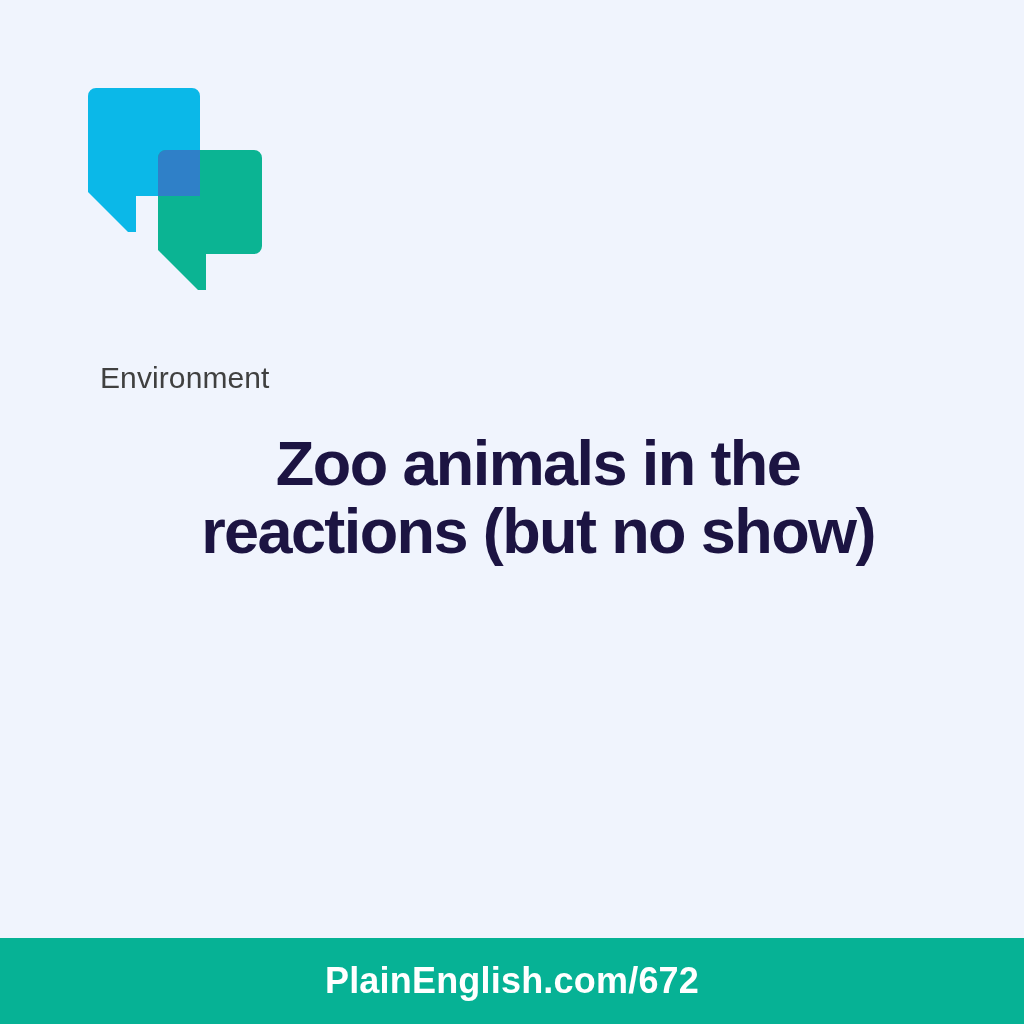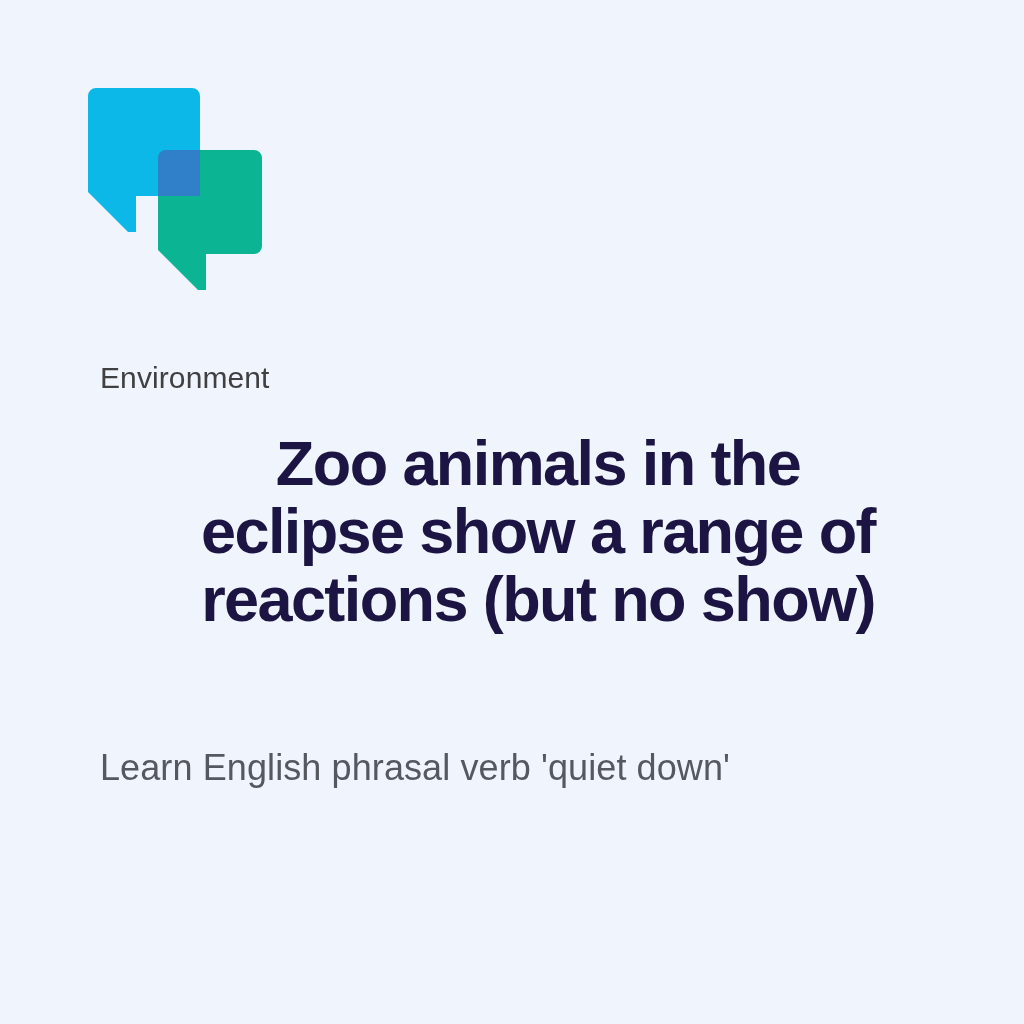--- a/index.html
+++ b/index.html
@@ -115,20 +115,21 @@
       <path d="M78,62 H166 a8,8 0 0 1 8,8 V158 a8,8 0 0 1 -8,8 H118 v36 L110,202 L70,162 V70 A8,8 0 0 1 78,62 Z" fill="#0bb493"></path>
 
       <path d="M78,62 H112 V108 H70 V70 A8,8 0 0 1 78,62 Z" fill="#2f80c8"></path>
     </svg>
   </div>
 
   <div class="category">Environment</div>
 
   <div class="headline">
     <span class="line">Zoo animals in the</span>
-    <span class="line">eclipse show a range of</span>
     <span class="line">reactions (but no show)</span>
   </div>
 
-  <div class="subtitle">Learn English phrasal verb 'quiet down'</div>
 
+  <div class="footer">
+    <span class="footer-url">PlainEnglish.com/672</span>
+  </div>
 
 </div>
 
 </body></html>

